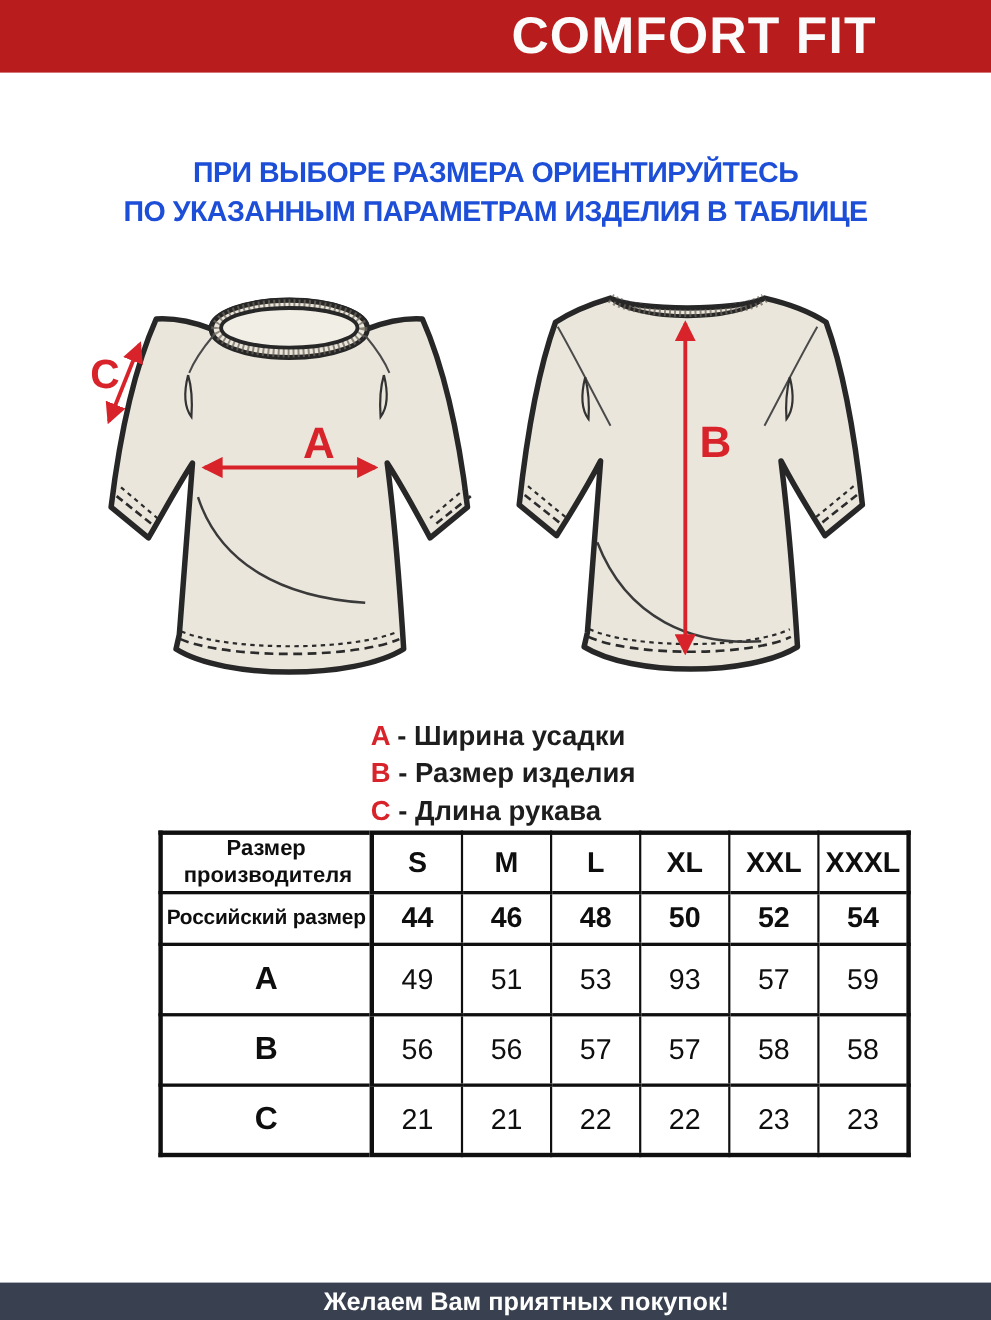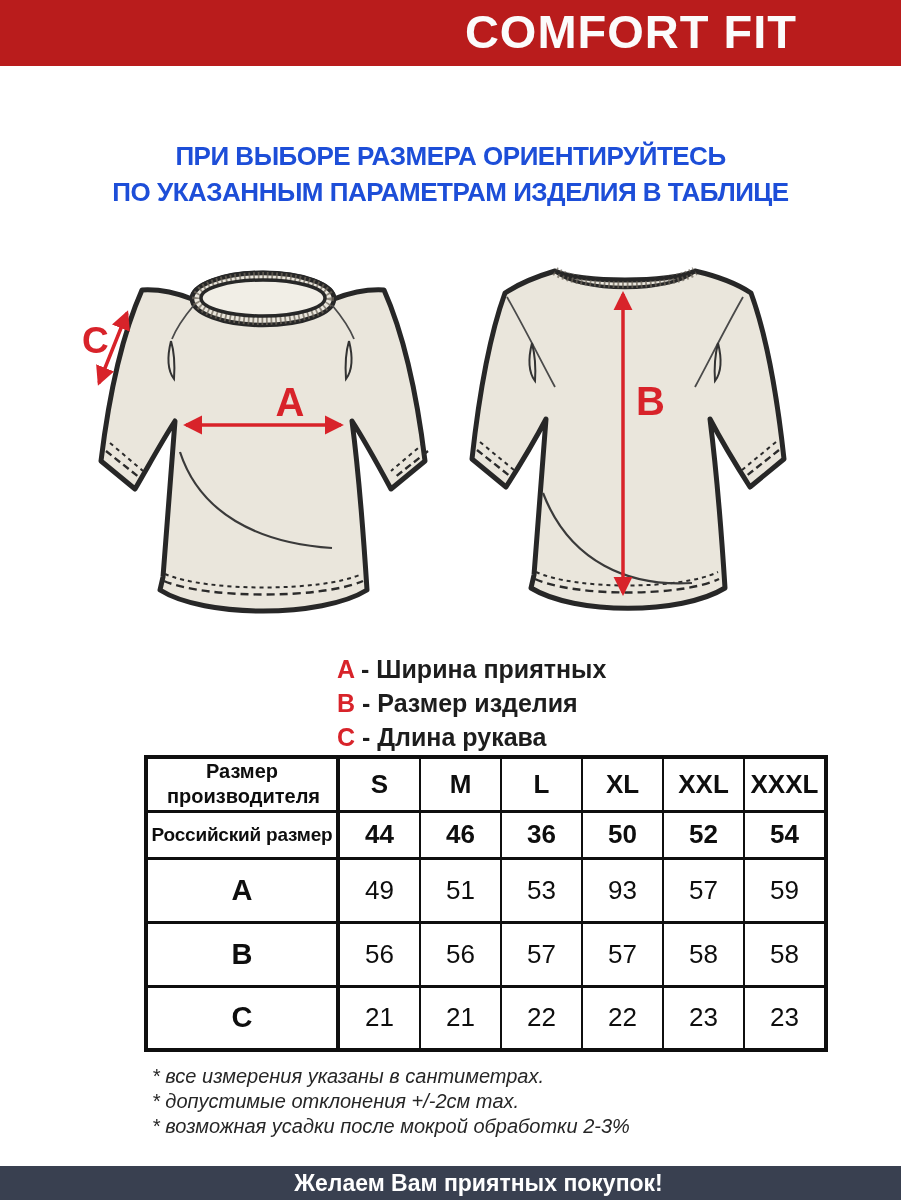--- a/index.html
+++ b/index.html
@@ -143,41 +143,41 @@
       <path d="M 81 327 C 120 345, 226 345, 263 327" fill="none" stroke="#2b2b2b" stroke-width="2" stroke-dasharray="4 4"></path>
 
       <path d="M 88 248 C 115 318, 175 342, 237 338" fill="none" stroke="#3a3a3a" stroke-width="2.2"></path>
 
       <line x1="168" y1="49" x2="168" y2="348" stroke="#d8232a" stroke-width="3.5" marker-start="url(#ah)" marker-end="url(#ah)"></line>
       <text class="mlabel" x="181" y="170" font-size="40" text-anchor="start">B</text>
     </svg>
   </div>
 
   <div class="legend">
-    <div><span class="k">A</span> <span>- Ширина приятных</span></div>
+    <div><span class="k">A</span> <span>- Ширина усадки</span></div>
     <div><span class="k">B</span> <span>- Размер изделия</span></div>
     <div><span class="k">C</span> <span>- Длина рукава</span></div>
   </div>
 
   <table class="sizetable">
     <tbody>
         <tr class="hrow">
       <th class="c0 th-main"><span>Размер производителя</span></th>
       <th class="cs th-size">S</th>
       <th class="cs th-size">M</th>
       <th class="cs th-size">L</th>
       <th class="cs th-size">XL</th>
       <th class="cs th-size">XXL</th>
       <th class="cs th-size">XXXL</th>
     </tr>
     <tr class="rrow">
       <td class="c0 row-label">Российский размер</td>
       <td class="cs val-bold">44</td>
       <td class="cs val-bold">46</td>
-      <td class="cs val-bold">36</td>
+      <td class="cs val-bold">48</td>
       <td class="cs val-bold">50</td>
       <td class="cs val-bold">52</td>
       <td class="cs val-bold">54</td>
     </tr>
     <tr class="drow">
       <td class="c0 abc">A</td>
       <td class="cs val">49</td>
       <td class="cs val">51</td>
       <td class="cs val">53</td>
       <td class="cs val">93</td>
@@ -198,23 +198,18 @@
       <td class="cs val">21</td>
       <td class="cs val">21</td>
       <td class="cs val">22</td>
       <td class="cs val">22</td>
       <td class="cs val">23</td>
       <td class="cs val">23</td>
     </tr>
   </tbody>
     </table>
 
-  <div class="notes">
-    <div>* все измерения указаны в сантиметрах.</div>
-    <div>* допустимые отклонения +/-2см max.</div>
-    <div>* возможная усадки после мокрой обработки 2-3%</div>
-  </div>
 
   <div class="footer">
     <span class="msg">Желаем Вам приятных покупок!</span>
   </div>
 
 </div>
 
 </body></html>

